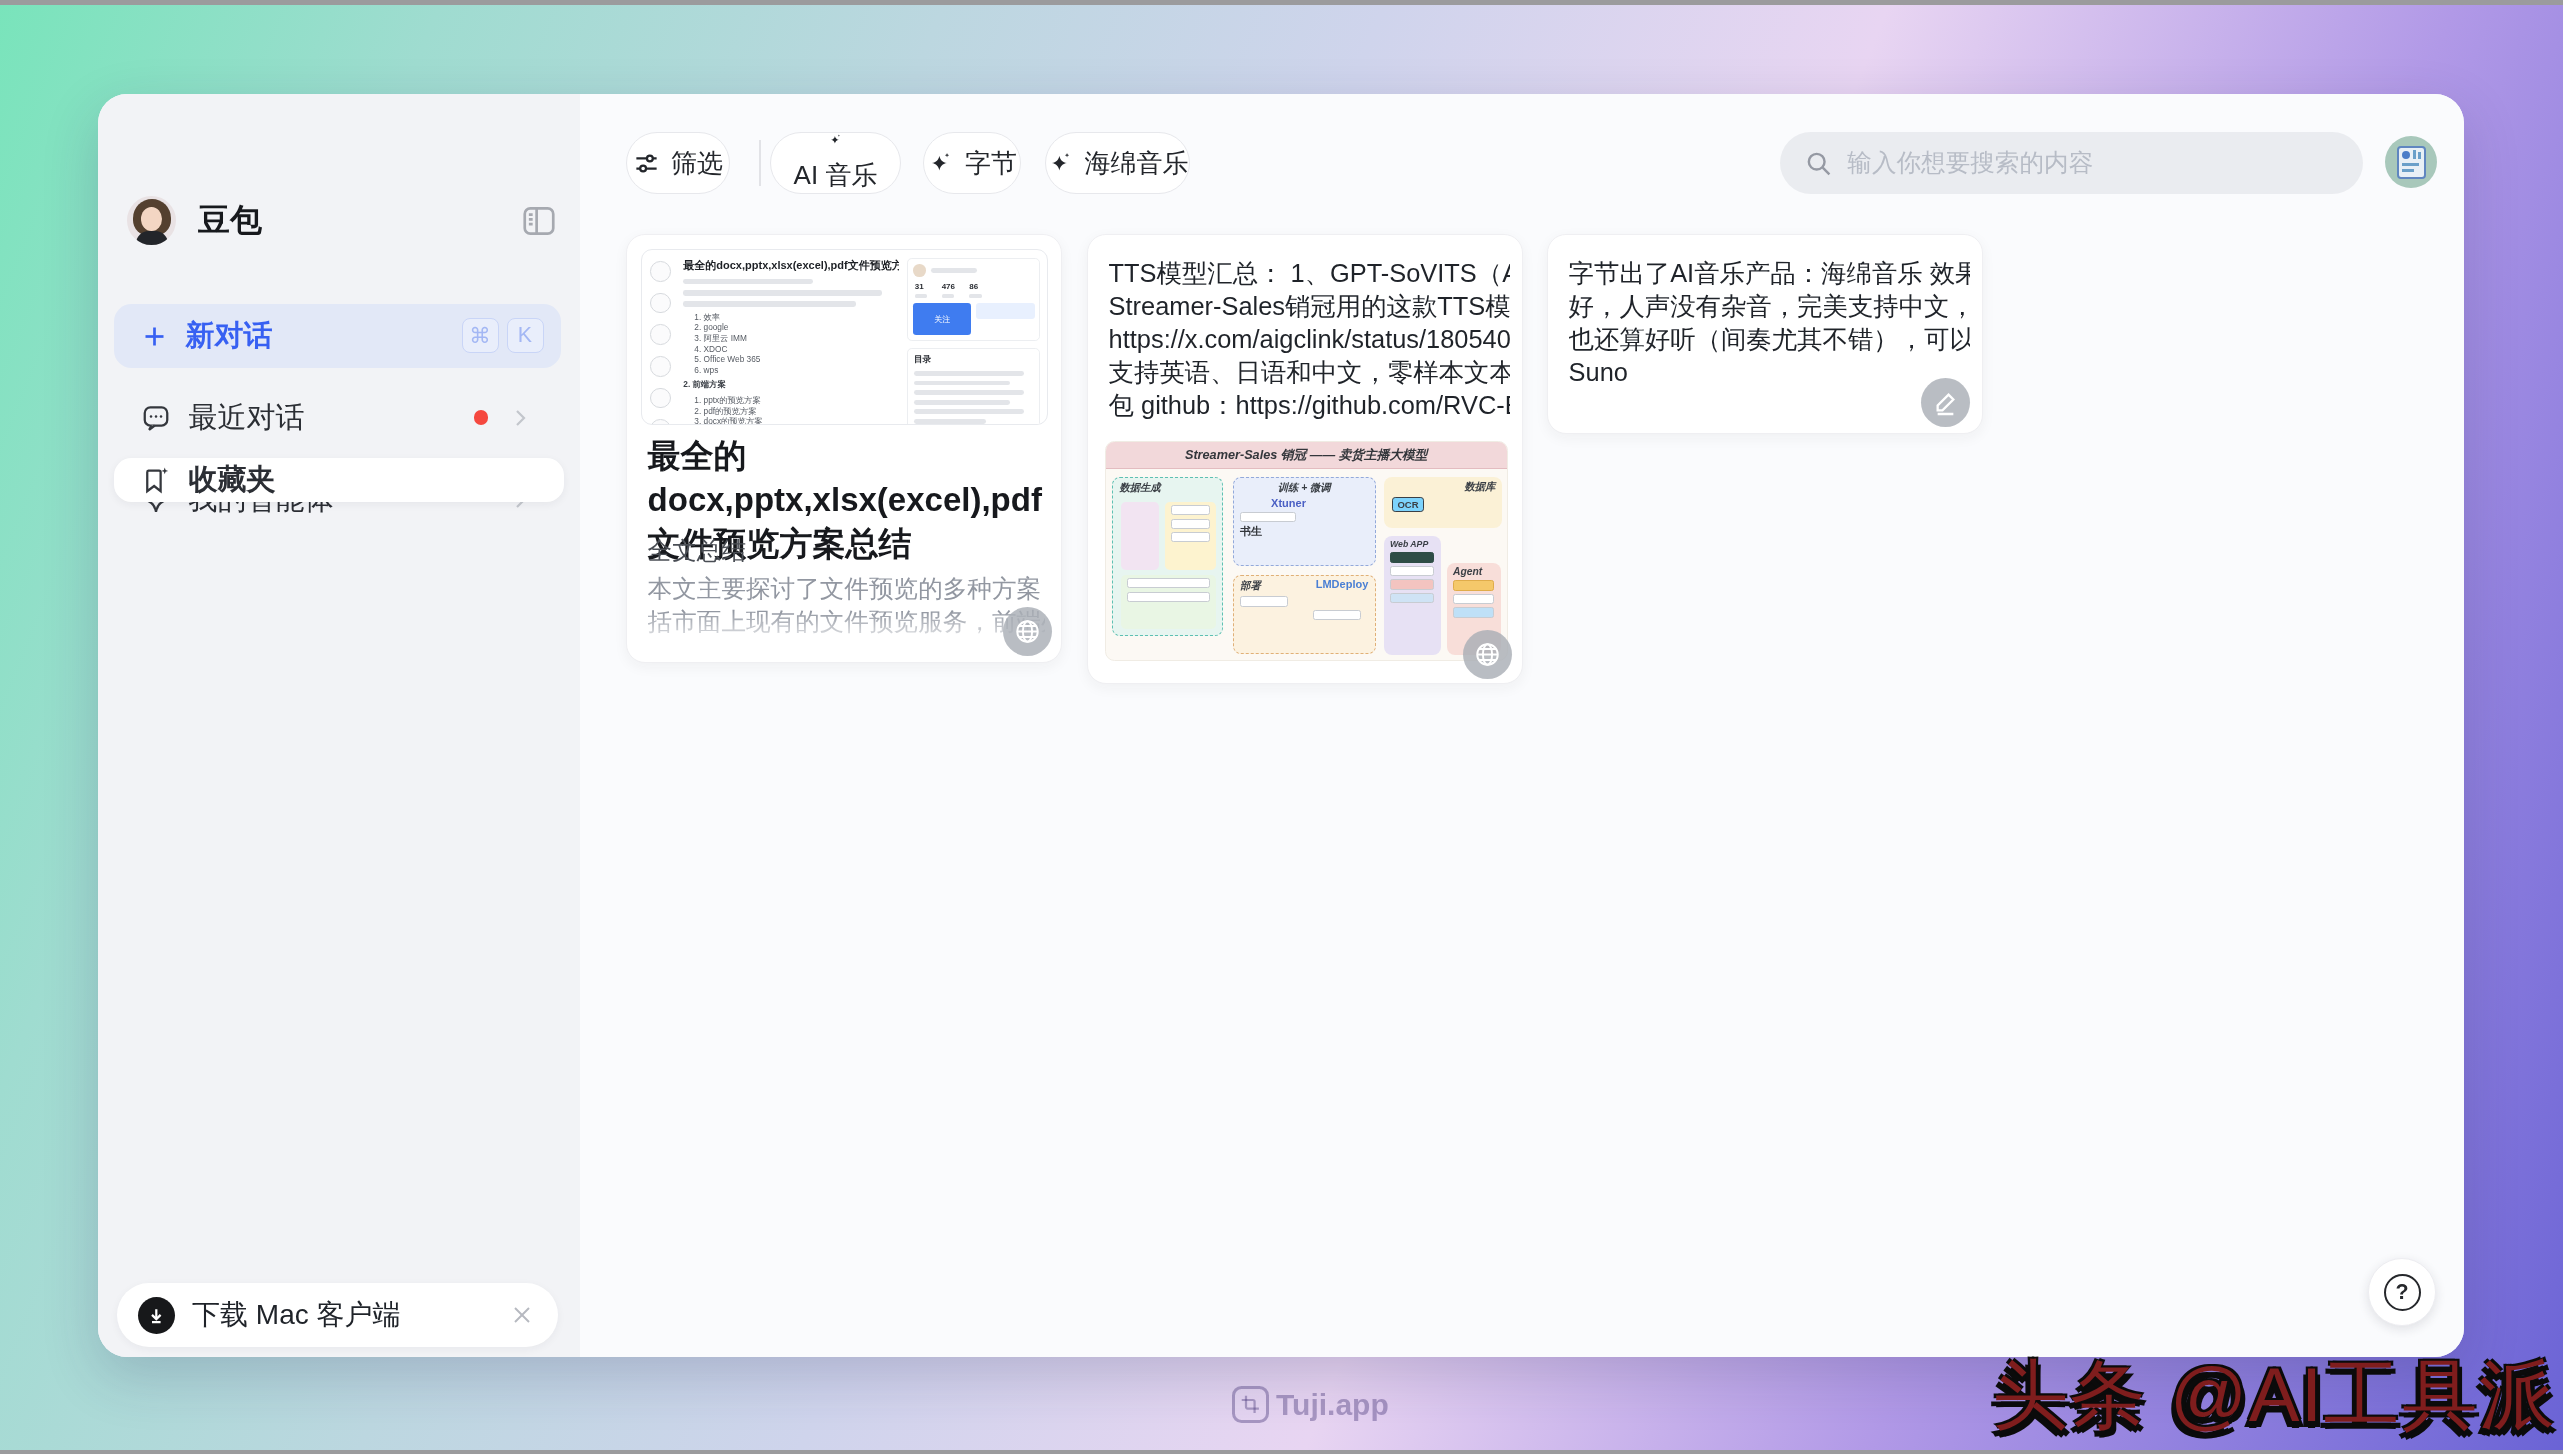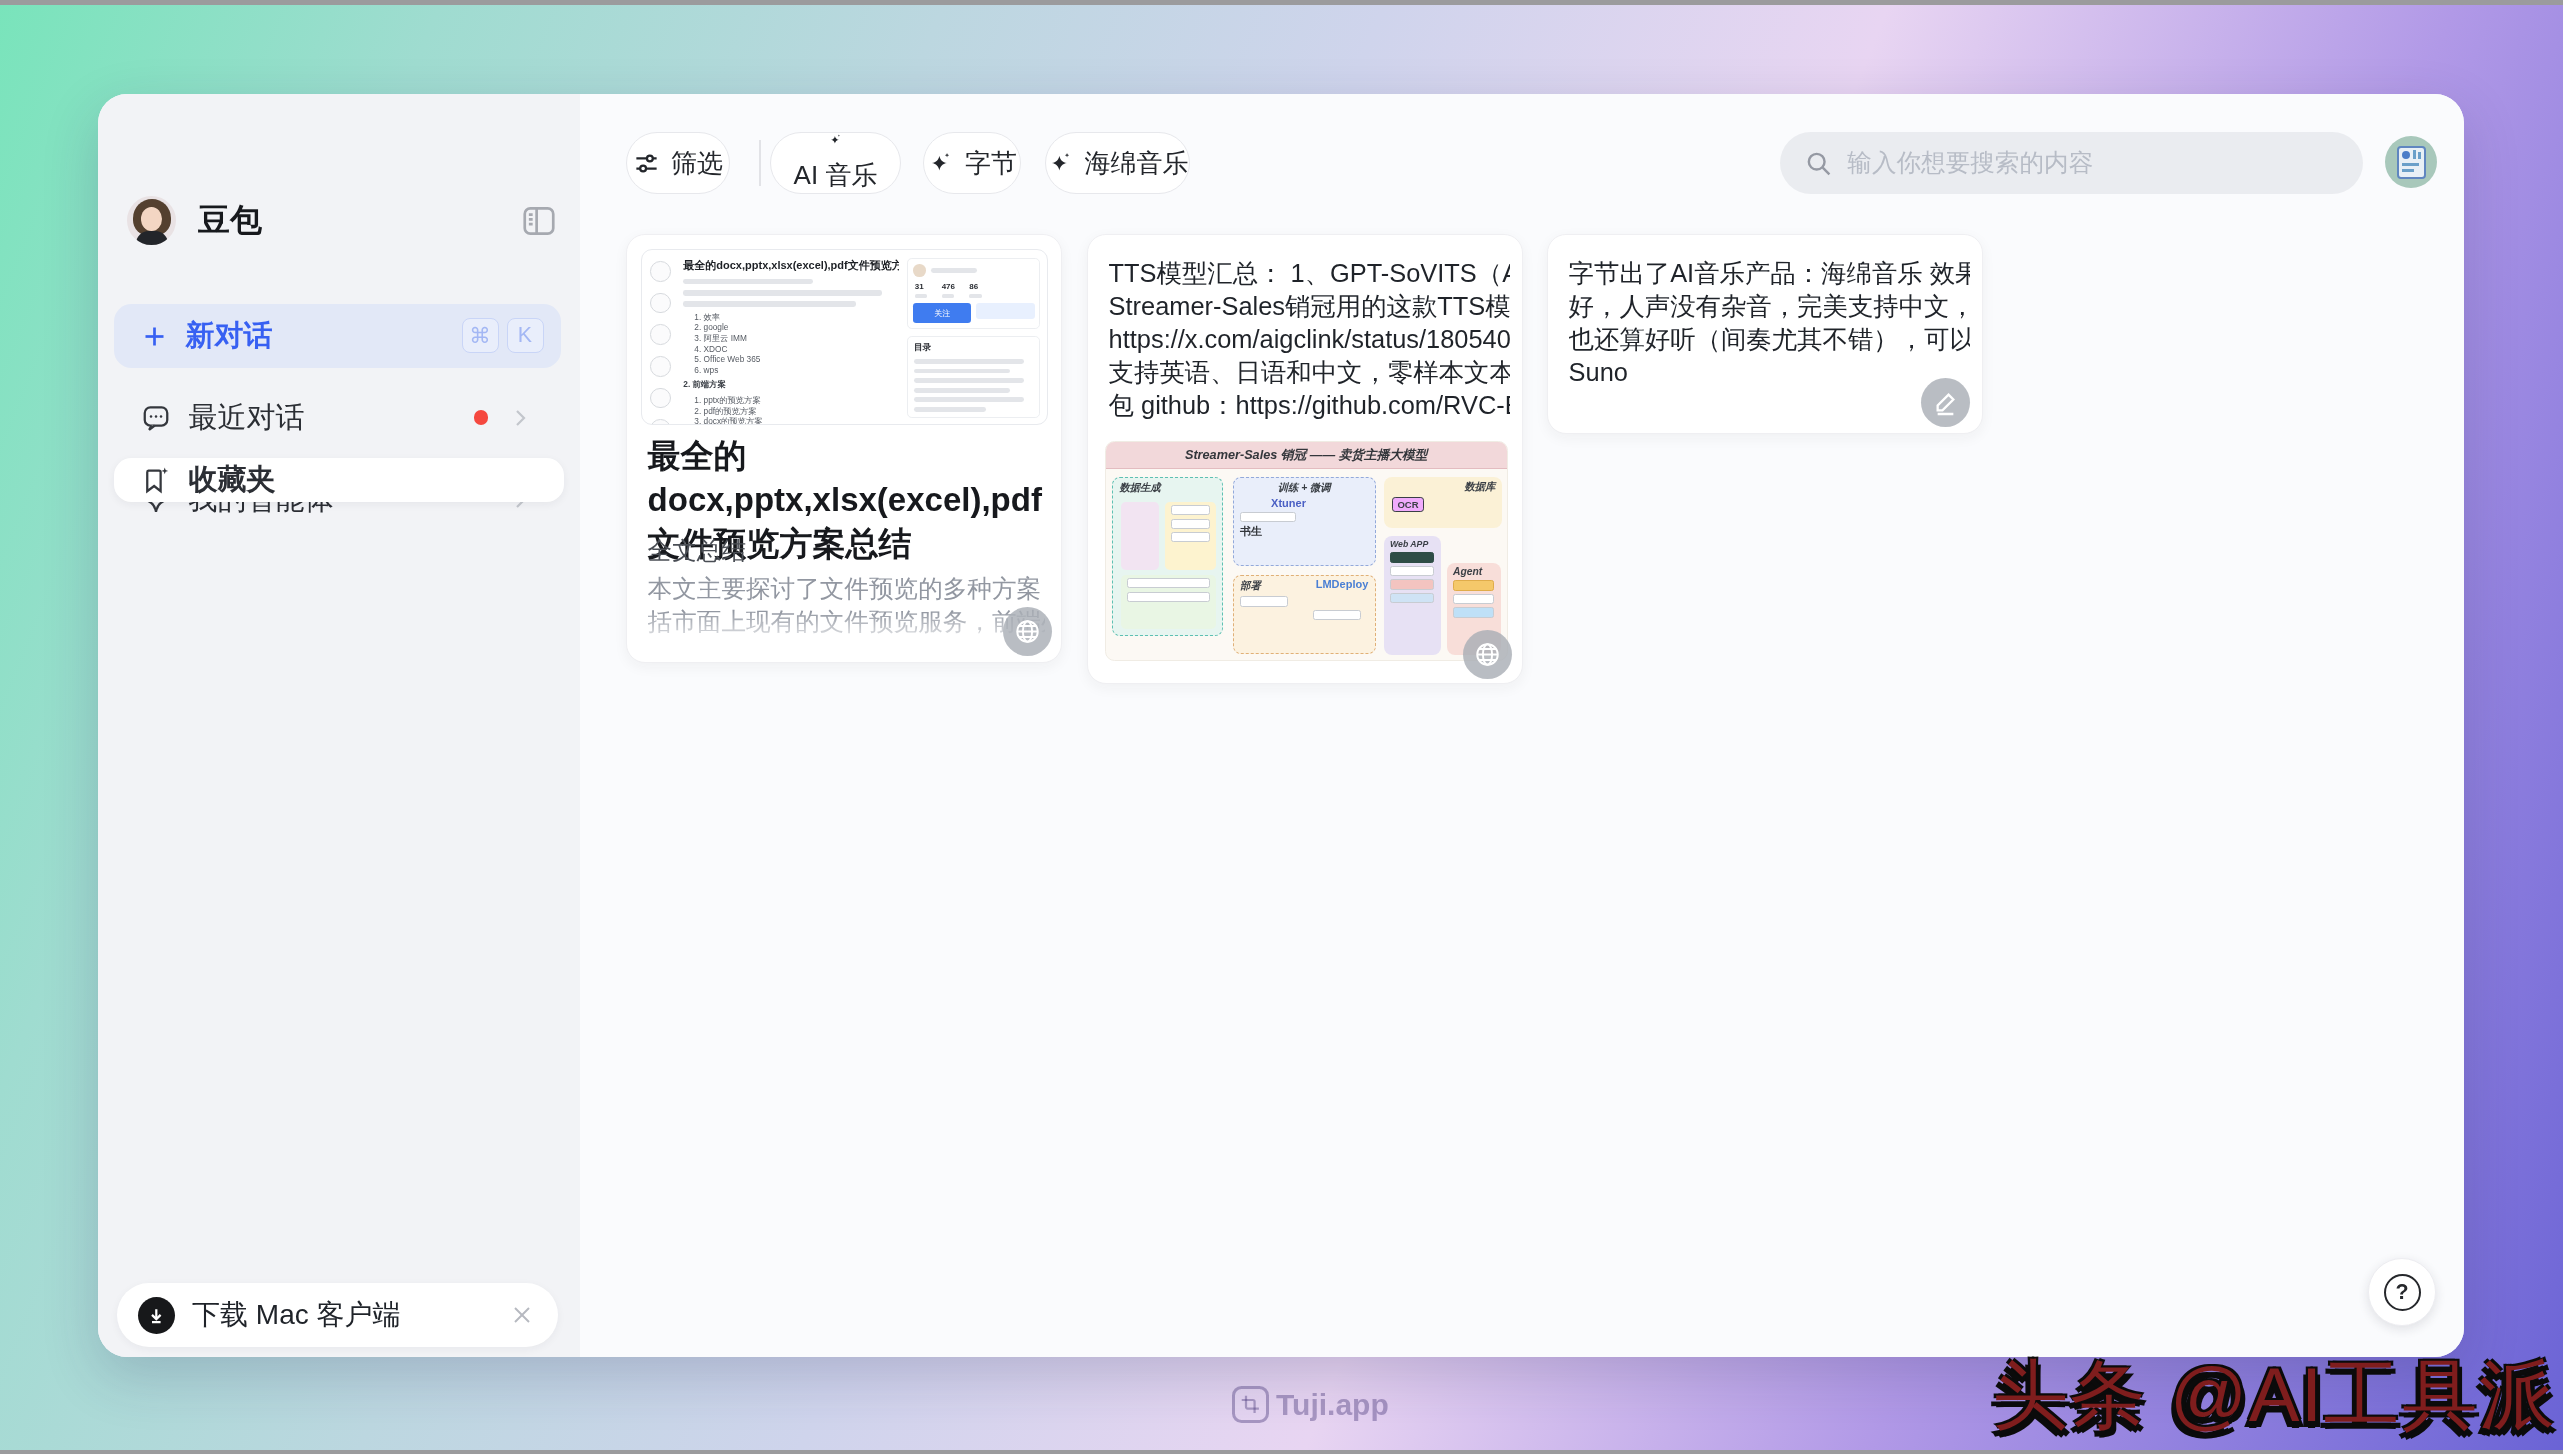--- a/index.html
+++ b/index.html
@@ -135,21 +135,21 @@
   .t-list { margin-top: 4.8px; font-size: 8.3px; line-height: 10.7px; color: #565b63; list-style: none; }
   .t-list li { padding-left: 11px; white-space: nowrap; overflow: hidden; }
   .t-sec2 { margin-top: 3.2px; font-size: 8.3px; color: #3c4047; font-weight: 600; }
   .t-side { position: absolute; left: 265px; top: 8px; width: 133px; }
   .t-author { background: #fff; border: 0.8px solid #eceef1; border-radius: 4.8px; padding: 4.8px; }
   .t-auth-row { display: flex; align-items: center; gap: 4.8px; }
   .t-auth-row .av { width: 12.7px; height: 12.7px; border-radius: 50%; background: #e8d9c8; }
   .t-stats { display: flex; gap: 14.3px; margin: 5.6px 1.6px 1.6px; font-size: 8px; font-weight: 700; color: #2a2d33; }
   .t-stats span i { display: block; width: 12.7px; height: 4px; background: #e3e5e9; border-radius: 1.6px; margin-top: 2.4px; }
   .t-btns { display: flex; gap: 4.8px; margin-top: 5.6px; }
-  .t-follow { flex: 1; height: 20px; background: #3f7cf0; border-radius: 3.2px; color: #fff; font-size: 8px;
+  .t-follow { flex: 1; height: 32px; background: #3f7cf0; border-radius: 3.2px; color: #fff; font-size: 8px;
               display: flex; align-items: center; justify-content: center; }
   .t-msg { flex: 1; height: 16px; background: #e8f0fe; border-radius: 3.2px; }
   .t-toc { margin-top: 6.4px; background: #fff; border: 0.8px solid #eceef1; border-radius: 4.8px; padding: 5.6px; }
   .t-toc-head { font-size: 8.7px; font-weight: 700; color: #2a2d33; }
   .t-toc .bar { height: 4.8px; margin-top: 4.8px; }
 
   
   .diagram { position: absolute; left: 16.7px; top: 206px; width: 403px; height: 220px;
              border-radius: 9.5px; background: #fcf9f4; overflow: hidden; border: 0.8px solid #f0ece4; }
   .dg-banner { height: 27px; background: #f2d8da; border-bottom: 0.8px solid #e3bcc0;
@@ -163,21 +163,21 @@
   .dg-orange { left: 127px; top: 133px; width: 143px; height: 79px; border-color: #e0b077; background: #fcf2e0; }
   .dg-yellow { left: 278px; top: 35px; width: 118px; height: 51px; background: #fbf1d6; }
   .dg-purple { left: 278px; top: 94px; width: 57px; height: 119px; background: #e7e1f4; }
   .dg-pink   { left: 341px; top: 121px; width: 54px; height: 92px; background: #f8ded9; }
   .dg-chip { background: #fff; border: 0.8px solid #c8ccd2; border-radius: 2.4px; height: 10.3px; margin: 3.2px 6.4px 0; }
   .dg-logo { font-size: 11px; font-weight: 700; padding: 1.6px 6.4px 0; }
   .dg-logo.xtuner { color: #4a5fc4; margin-left: 31px; }
   .dg-logo.lmdeploy { color: #4a7fd4; text-align: right; }
   .dg-logo.shusheng { color: #33363b; }
   .dg-ocr { display: inline-block; margin: 3.2px 0 0 8px; padding: 0.8px 4.8px; border: 1.6px solid #3a3f45;
-            border-radius: 3.2px; font-size: 9.5px; font-weight: 700; background: #f0abfc; color: #3a3f45; }
+            border-radius: 3.2px; font-size: 9.5px; font-weight: 700; background: #7dd3fc; color: #3a3f45; }
   .dg-sub { position: absolute; border-radius: 4.8px; }
   .dg-sub.y { left: 52px; top: 24px; width: 51px; height: 68px; background: #fdf3cf; }
   .dg-sub.g { left: 8px; top: 97px; width: 95px; height: 54px; background: #e9f6e4; }
   .dg-sub.p { left: 8px; top: 24px; width: 38px; height: 68px; background: #f2e4f2; }
 
   
   .help-btn { position: absolute; left: 1788px; top: 1164px; width: 68px; height: 68px; border-radius: 50%;
               background: #fff; box-shadow: 0 3.2px 11px rgba(30,34,50,.12); border: 0.8px solid #ededf1;
               display: flex; align-items: center; justify-content: center; }
   .q-ring { width: 37px; height: 37px; border: 2.4px solid #26282c; border-radius: 50%;

